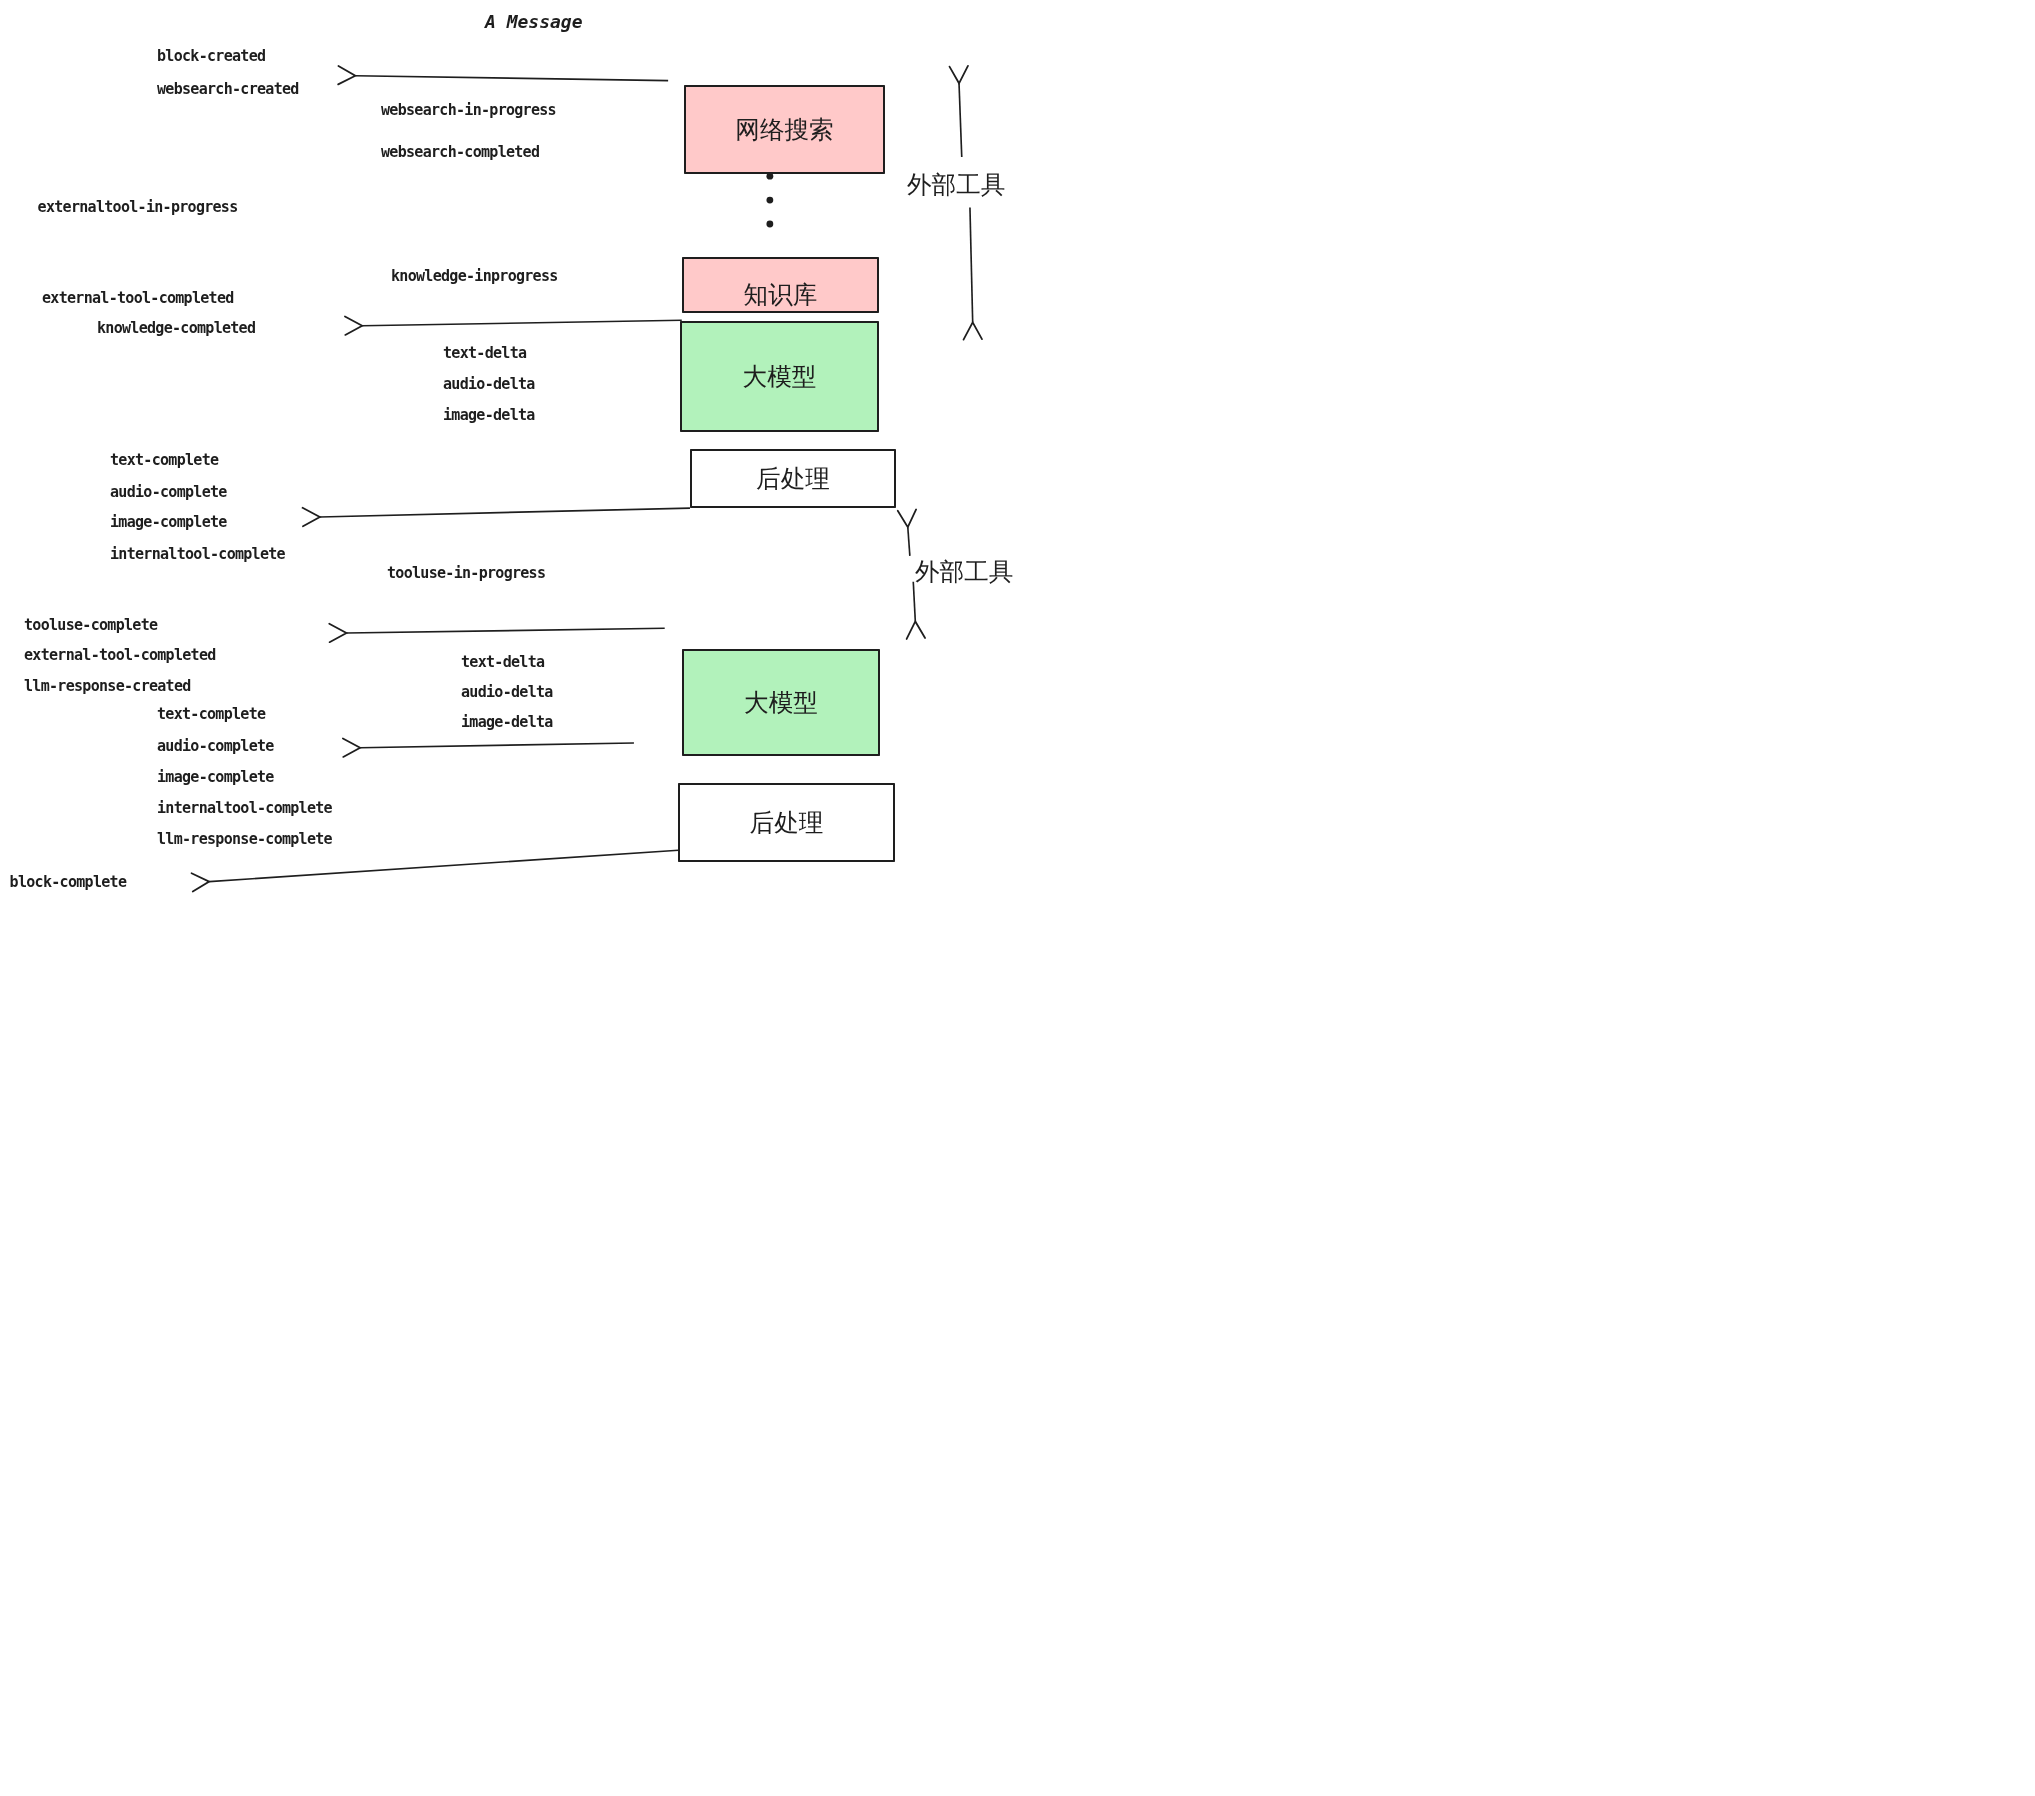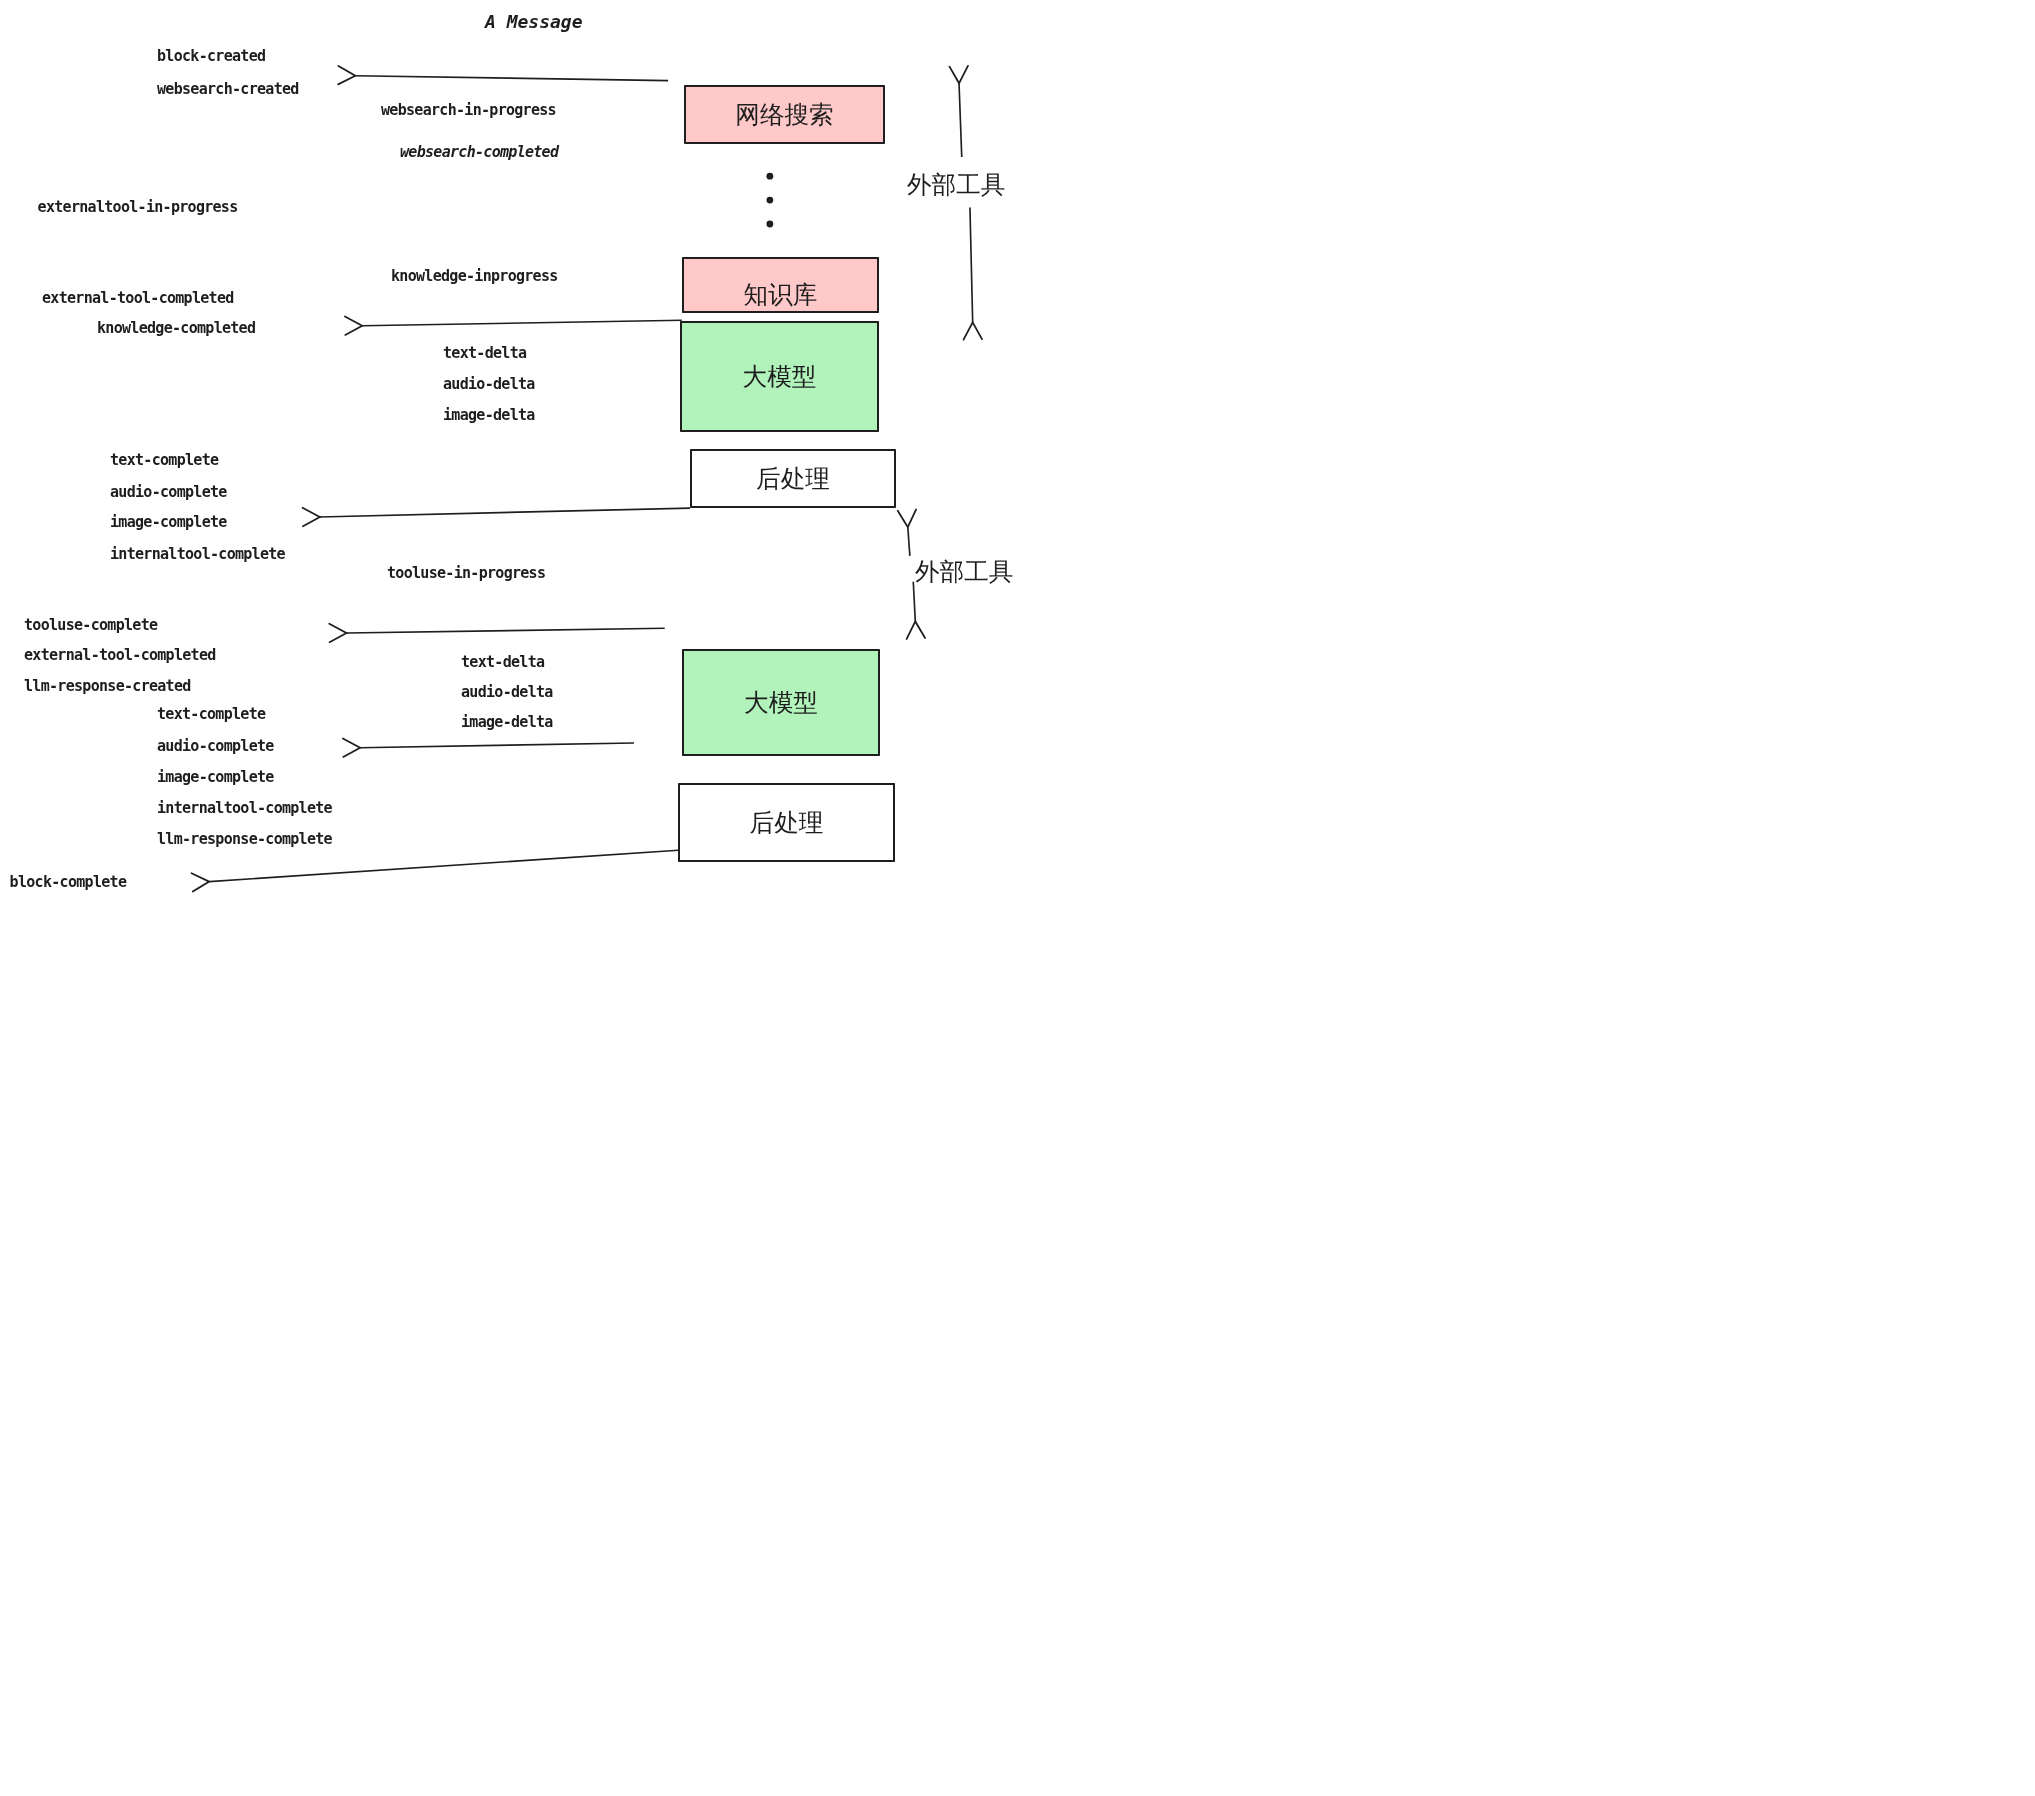--- a/index.html
+++ b/index.html
@@ -67,21 +67,21 @@
     pointer-events: none;
   }
 </style>
 </head>
 <body>
 
 <div id="canvas">
 
   <div class="title">A Message</div>
 
-  <div class="box" style="left: 684px; top: 85px; width: 201px; height: 59px; background-color: rgb(255, 201, 201);">
+  <div class="box" style="left: 684px; top: 85px; width: 201px; height: 89px; background-color: rgb(255, 201, 201);">
     <span class="box-label">网络搜索</span>
   </div>
 
   <div class="box" style="left: 682px; top: 257px; width: 197px; height: 56px; background-color: rgb(255, 201, 201); align-items: flex-end;">
     <span class="box-label">知识库</span>
   </div>
 
   <div class="box" style="left: 680px; top: 321px; width: 199px; height: 111px; background-color: rgb(178, 242, 187);">
     <span class="box-label">大模型</span>
   </div>
@@ -119,21 +119,21 @@
     <line x1="1337" y1="852" x2="1340" y2="910" stroke="#1e1e1e" stroke-width="2.4" marker-end="url(#ah)"></line>
 
     <circle cx="1127" cy="258" r="5" fill="#1e1e1e"></circle>
     <circle cx="1127" cy="293" r="5" fill="#1e1e1e"></circle>
     <circle cx="1127" cy="328" r="5" fill="#1e1e1e"></circle>
   </svg>
 
   <div class="event-label" style="left:157px; top:48px;">block-created</div>
   <div class="event-label" style="left:157px; top:81px;">websearch-created</div>
   <div class="event-label" style="left:381px; top:102px;">websearch-in-progress</div>
-  <div class="event-label" style="left:400px; top:144px;font-style:italic;">websearch-completed</div>
+  <div class="event-label" style="left:381px; top:144px;">websearch-completed</div>
   <div class="event-label" style="left:9.6px;  top:199px;margin-left:28px;">externaltool-in-progress</div>
   <div class="event-label" style="left:391px; top:268px;">knowledge-inprogress</div>
   <div class="event-label" style="left:42px;  top:290px;">external-tool-completed</div>
   <div class="event-label" style="left:97px; top:320px;">knowledge-completed</div>
   <div class="event-label" style="left:443px; top:345px;">text-delta</div>
   <div class="event-label" style="left:443px; top:376px;">audio-delta</div>
   <div class="event-label" style="left:443px; top:407px;">image-delta</div>
   <div class="event-label" style="left:110px; top:452px;">text-complete</div>
   <div class="event-label" style="left:110px; top:484px;">audio-complete</div>
   <div class="event-label" style="left:110px; top:514px;">image-complete</div>

